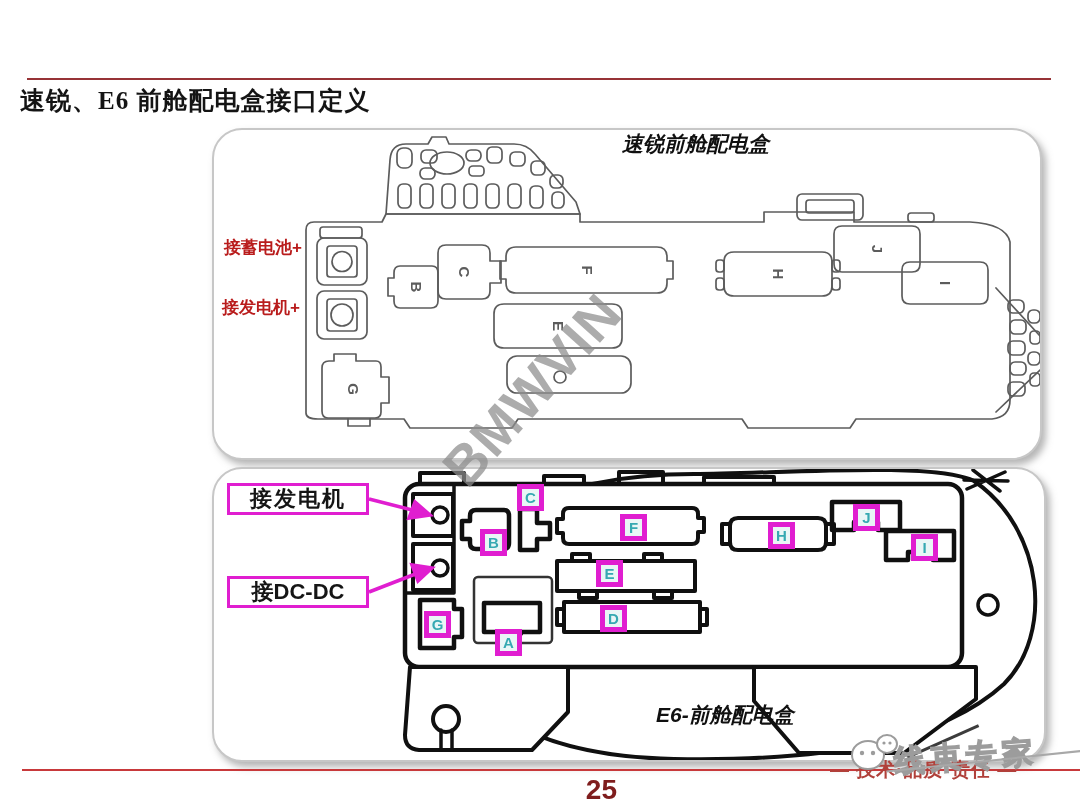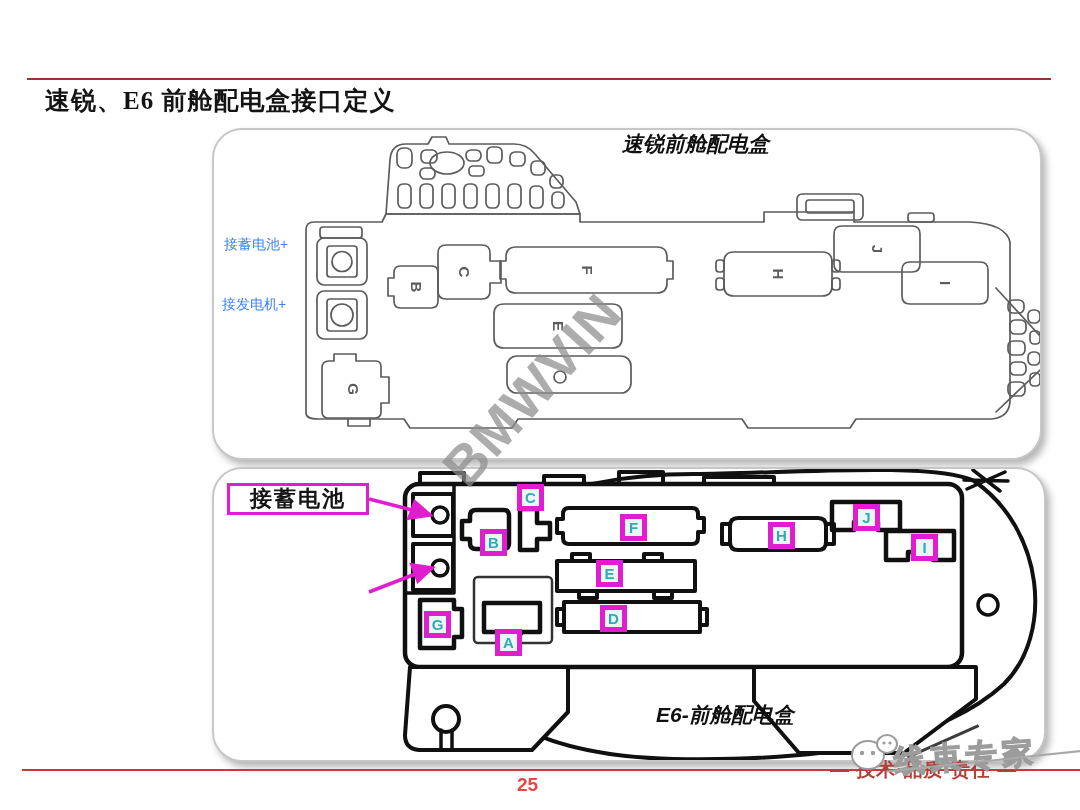--- a/index.html
+++ b/index.html
@@ -2,53 +2,53 @@
 <html><head>
 <meta charset="utf-8">
 <style>
   html,body { margin:0; padding:0; background:#fff; }
   .page { position:relative; width:1080px; height:810px; background:#ffffff;
           font-family:"Liberation Sans","DejaVu Sans",sans-serif; overflow:hidden; }
 
   .topline { position:absolute; left:27px; top:78px; width:1024px; height:2px;
              background:#973336; }
   .page-title { position:absolute; left:20px; top:84px; font-family:"Liberation Serif","DejaVu Serif",serif;
-                font-size:25px; font-weight:bold; color:#141414; letter-spacing:1px;margin-left:25px; }
+                font-size:25px; font-weight:bold; color:#141414; letter-spacing:1px; }
 
   .panel { position:absolute; background:#fff; border:2px solid #c7c7c7; border-radius:30px;
            box-shadow:4px 5px 7px rgba(110,110,110,.5); overflow:hidden; }
   .panel.upper { left:212px; top:128px; width:826px; height:328px; }
   .panel.lower { left:212px; top:467px; width:830px; height:291px; }
   .panel svg { position:absolute; left:0; top:0; }
 
   .panel-title { position:absolute; font-weight:bold; font-size:21px; color:#101010; white-space:nowrap;font-style:italic; }
   .upper-title { left:408px; top:0px; }
   .lower-title { left:406px; top:232px;margin-left:36px; }
 
-  .conn-label { position:absolute; font-weight:normal; font-size:14px; color:#3b82f6; white-space:nowrap; }
+  .conn-label { position:absolute; font-weight:bold; font-size:17px; color:#b91c1c; white-space:nowrap; }
   .lbl-batt-plus { left:10px; top:106px; }
   .lbl-gen-plus  { left:8px;  top:166px; }
 
   .mag-box { position:absolute; width:136px; height:26px; border:3px solid #e01ed0; background:#fff;
              color:#151515; font-weight:bold; font-size:22px; display:flex; align-items:center;
              justify-content:center; letter-spacing:2px; white-space:nowrap; z-index:4; }
   .mag-batt { left:13px; top:14px; }
   .mag-dcdc { left:13px; top:107px; letter-spacing:0; }
 
   .tag { position:absolute; width:17px; height:17px; border:5px solid #e01ed0; background:#e9f6f6;
          color:#36a9b2; font-weight:bold; font-size:15px; line-height:17px; text-align:center;
          z-index:5; }
 
   .bmw-watermark { position:absolute; left:402px; top:358px; width:260px; text-align:center;
                    transform:rotate(-48deg); font-size:55px; font-weight:bold; color:#8d8d8d;
                    opacity:.72; letter-spacing:1px; z-index:6; pointer-events:none; }
 
   .bottomline { position:absolute; left:22px; top:769px; width:1058px; height:2px; background:#c8393b; }
-  .page-number { position:absolute; left:517px; top:774px; width:100px; text-align:left;
-                 color:#ef4444; font-weight:bold; font-size:19px; }
+  .page-number { position:absolute; left:517px; top:774px; width:100px; text-align:right;
+                 color:#7f1d1d; font-weight:bold; font-size:28px; }
   .footer-slogan { position:absolute; left:830px; top:757px; width:250px; color:#b0403a;
                    font-size:19px; font-weight:600; letter-spacing:1px; white-space:nowrap; }
   .footer-wm { position:absolute; left:846px; top:728px; width:240px; height:60px; z-index:7; }
   .footer-wm .wm-text { position:absolute; left:48px; top:8px; font-size:31px; font-weight:bold;
                         letter-spacing:5px; color:rgba(175,175,175,.30);
                         -webkit-text-stroke:1.4px #9c9c9c; transform:rotate(-4deg); white-space:nowrap; }
   .footer-wm .wm-strike { position:absolute; left:40px; top:32px; width:200px; height:2px;
                           background:#a8a8a8; transform:rotate(-6deg); }
   .footer-wm .wm-swoosh { position:absolute; left:58px; top:12px; width:78px; height:3px;
                           background:#3c3c3c; transform:rotate(-24deg); }
@@ -194,21 +194,22 @@
       </g>
 
       <g stroke="#e01ed0" stroke-width="3.5" fill="#e01ed0">
         <path d="M155,30 L202,42" fill="none"></path>
         <polygon points="216,46 195,49 201,33"></polygon>
         <path d="M155,123 L204,104" fill="none"></path>
         <polygon points="218,99 198,96 204,112"></polygon>
       </g>
     </svg>
 
-    <div class="mag-box mag-batt">接蓄电池</div>
+    <div class="mag-box mag-batt">接发电机</div>
+    <div class="mag-box mag-dcdc">接DC-DC</div>
 
     <div class="tag" style="left:281px; top:160px;">A</div>
     <div class="tag" style="left:266px; top:60px;">B</div>
     <div class="tag" style="left:303px; top:15px;">C</div>
     <div class="tag" style="left:386px; top:136px;">D</div>
     <div class="tag" style="left:382px; top:91px;">E</div>
     <div class="tag" style="left:406px; top:45px;">F</div>
     <div class="tag" style="left:210px; top:142px;">G</div>
     <div class="tag" style="left:554px; top:53px;">H</div>
     <div class="tag" style="left:697px; top:65px;">I</div>

